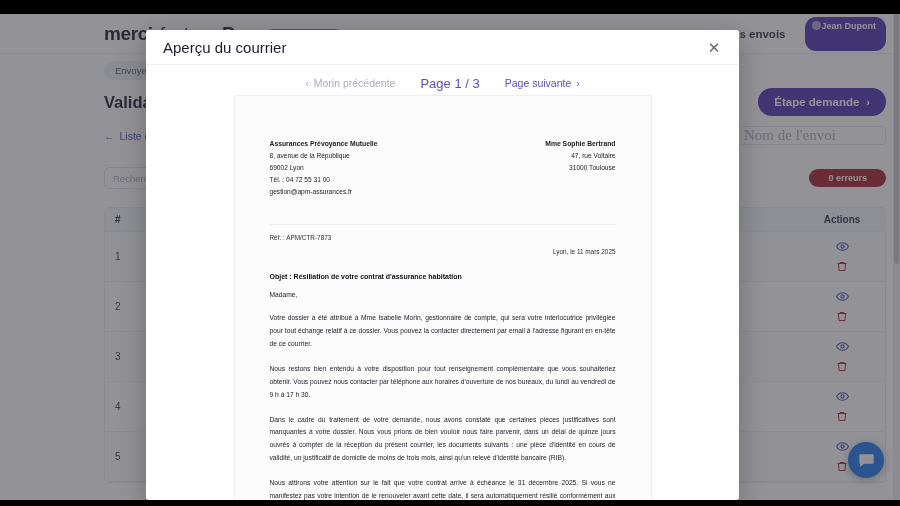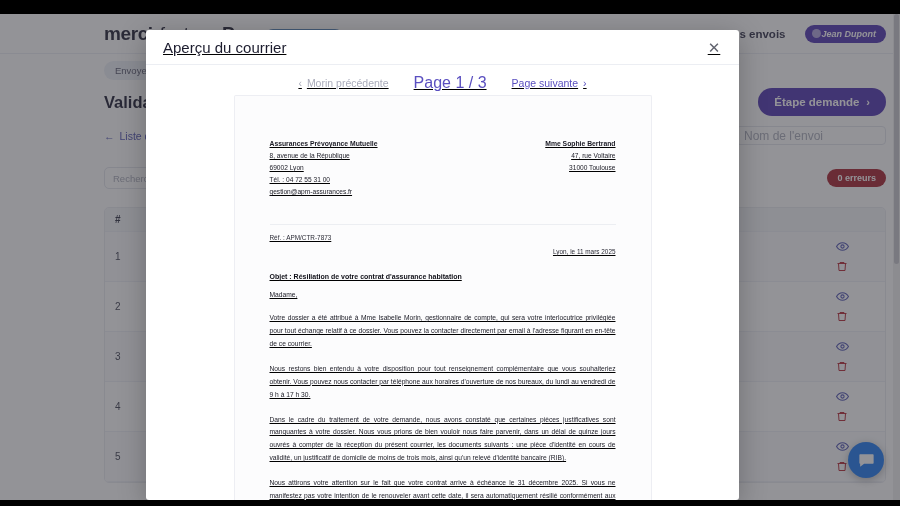--- a/index.html
+++ b/index.html
@@ -74,23 +74,22 @@
   .header-spacer { flex: 1; }
   .header-nav {
     display: flex; align-items: center; gap: 20px;
     font-size: 11.5px; color: #2b2b44; font-weight: 600;
   }
   .header-nav a { color: #2b2b44; text-decoration: none; }
   .user-chip {
     display: inline-flex; align-items: center; gap: 0;
     background: #4b2fb0; color: #fff;
     font-size: 9px; font-weight: 700;
-    padding: 4px 10px 4px 7px; border-radius: 11px;
+    padding: 4px 10px 20px 7px; border-radius: 11px;
     white-space: nowrap;
-    font-style: italic;
   }
   .user-chip .av {
     width: 9px; height: 9px; border-radius: 50%;
     background: rgba(255,255,255,.55);
     display: inline-block;
   }
 
   .app-subbar {
     padding: 6px 14px 0 104px;
   }
@@ -126,40 +125,40 @@
   }
   .back-link {
     font-size: 10.5px; color: #4b4fb0; text-decoration: none;
     display: inline-flex; align-items: center; gap: 5px; white-space: nowrap;
   }
   .back-spacer { flex: 1; }
   .envoi-field {
     width: 150px; height: 19px;
     border: 1px solid #e2e4ec; border-radius: 4px;
     background: #fff;
-    font-size: 12px; color: #a7aab8;
-    display: flex; align-items: center; padding: 0 7px;
+    font-size: 15px; color: #a7aab8;
+    display: flex; align-items: center; padding: 0 7px; font-family: Liberation Serif, serif;
   }
 
   .app-toolrow {
     padding: 22px 14px 0 104px;
     display: flex; align-items: center;
   }
   .search-box {
     width: 160px; height: 22px;
     border: 1px solid #e2e4ec; border-radius: 5px;
     background: #fff;
     font-size: 9.5px; color: #a7aab8;
     display: flex; align-items: center; padding: 0 8px;
   }
   .tool-spacer { flex: 1; }
   .badge-errors {
     background: #a41b28; color: #fff;
     font-size: 9px; font-weight: 700;
-    padding: 4px 10px; border-radius: 10px; white-space: nowrap;
+    padding: 4px 19px; border-radius: 10px; white-space: nowrap;
   }
 
   .app-table {
     margin: 18px 14px 0 104px;
     border: 1px solid #e8eaf0;
     border-radius: 5px;
     overflow: hidden;
     background: #fff;
   }
   .tr {
@@ -228,21 +227,20 @@
     position: absolute;
     left: 146px; top: 30px;
     width: 593px; height: 470px;
     background: #ffffff;
     border-radius: 3px;
     z-index: 50;
     overflow: hidden;
     display: flex;
     flex-direction: column;
     box-shadow: 0 6px 28px rgba(0,0,0,.25);
-    text-decoration: underline;
   }
   .modal-head {
     height: 35px;
     display: flex; align-items: center;
     padding: 0 16px 0 17px;
     flex: 0 0 auto;
     border-bottom: 1px solid #eceef3;
   }
   .modal-title {
     font-size: 15px; color: #1c1c2e; font-weight: 400;
@@ -268,21 +266,21 @@
     background: none; border: none;
     font-size: 10.5px; font-weight: 400;
     padding: 5px 9px;
     border-radius: 13px;
     display: inline-flex; align-items: center; gap: 5px;
     white-space: nowrap;
   }
   .pg-btn.disabled { color: #aaacbb; }
   .pg-btn.active-link { color: #5a4fc0; justify-content: center; }
   .pg-info {
-    font-size: 16px; color: #5a4fc0;
+    font-size: 13px; color: #5a4fc0;
     padding: 5px 12px;
     white-space: nowrap;
   }
 
   .modal-body {
     flex: 1 1 auto;
     padding: 0 2px 0 2px;
     display: flex;
     justify-content: center;
     overflow: hidden;
@@ -397,20 +395,21 @@
       <span class="badge-errors">0 erreurs</span>
     </div>
 
     <div class="app-table">
       <div class="tr head">
         <div class="td num">#</div>
         <div class="td grow">Destinataire</div>
         <div class="td grow">Adresse</div>
         <div class="td grow">Code postal</div>
         <div class="td grow">Ville</div>
+        <div class="td actions">Actions</div>
       </div>
 
       <div class="tr zebra">
         <div class="td num">1</div>
         <div class="td grow"></div>
         <div class="td grow"></div>
         <div class="td grow"></div>
         <div class="td grow"></div>
         <div class="td actions">
           <svg class="icon-eye" viewBox="0 0 24 24" fill="none" stroke="currentColor" stroke-width="2">

